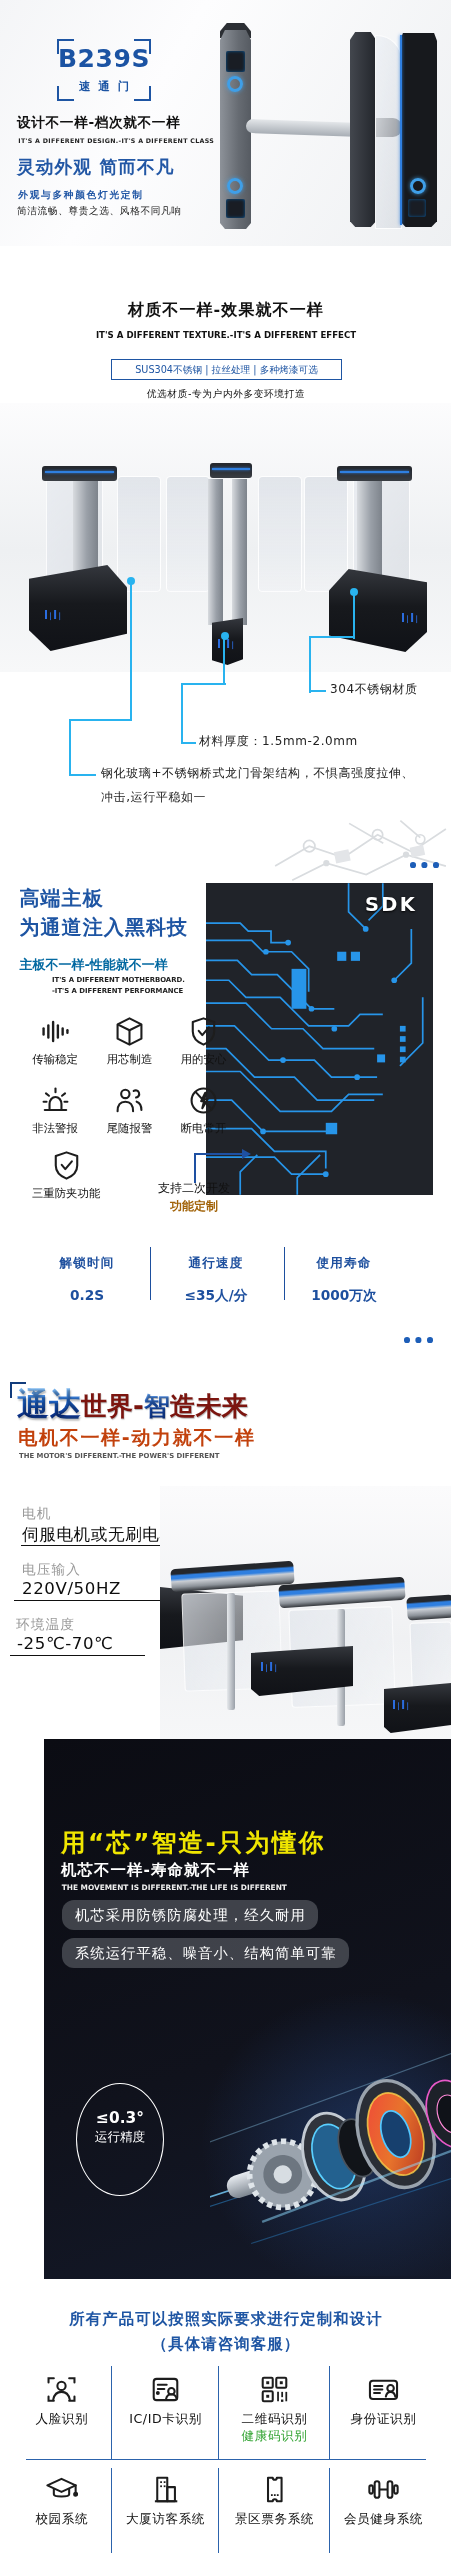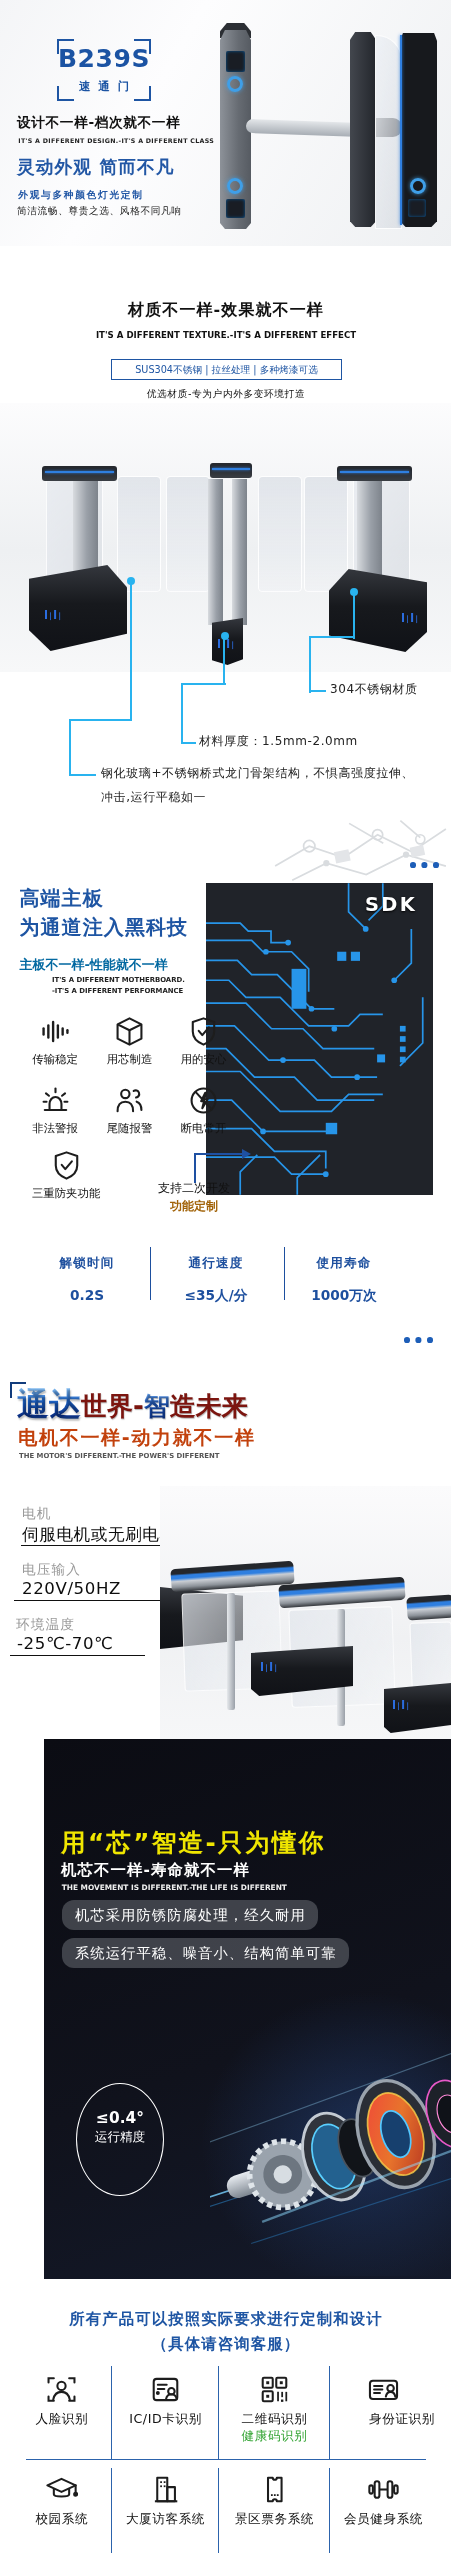--- a/index.html
+++ b/index.html
@@ -426,21 +426,21 @@
   <div class="abs dark-sec">
     <div style="position:absolute;left:143px;top:240px;width:320px;height:297px;
          background:radial-gradient(ellipse at 55% 55%,rgba(45,90,170,.38),rgba(0,0,0,0) 65%);"></div>
     <div class="mv-title">用“芯”智造-只为懂你</div>
     <div class="mv-sub">机芯不一样-寿命就不一样</div>
     <div class="mv-en">THE MOVEMENT IS DIFFERENT.-THE LIFE IS DIFFERENT</div>
     <div class="pill" style="top:161px;">机芯采用防锈防腐处理，经久耐用</div>
     <div class="pill" style="top:199px;">系统运行平稳、噪音小、结构简单可靠</div>
 
     <div class="mcircle" style="left:32px;top:344px;width:86px;height:86px;padding-top:25px;box-sizing:content-box;">
-      <div class="mc-v"><span>≤0.4°</span></div>
+      <div class="mc-v"><span>≤0.3°</span></div>
       <div class="mc-l">运行精度</div>
     </div>
 
     <svg style="position:absolute;left:166px;top:280px;" width="286" height="257" viewBox="0 0 500 450">
       <defs>
         <linearGradient id="coreG" x1="0" y1="0" x2="1" y2="1">
           <stop offset="0" stop-color="#f0453a"></stop>
             <stop offset="0.5" stop-color="#e8742c"></stop>
             <stop offset="1" stop-color="#b23020"></stop>
         </linearGradient>
@@ -522,21 +522,21 @@
           <line x1="34" y1="32" x2="34" y2="48"></line>
             <line x1="41" y1="32" x2="41" y2="41"></line>
             <line x1="48" y1="32" x2="48" y2="48"></line>
         </g>
         <rect x="39" y="45" width="4" height="4" fill="#1d1d1d" stroke="none"></rect>
       </g>
     </svg>
     <div class="glbl">二维码识别</div>
     <div class="gsub">健康码识别</div>
   </div>
-  <div class="gcell" style="left:332px;top:2373px;text-align:right;">
+  <div class="gcell" style="left:332px;top:2373px;">
     <svg width="33" height="33" viewBox="0 0 56 56">
       <g stroke="#1d1d1d" stroke-width="3.5" fill="none" stroke-linecap="round" stroke-linejoin="round">
         <rect x="5" y="13" width="46" height="31" rx="5"></rect>
         <line x1="12" y1="22" x2="26" y2="22"></line>
           <line x1="12" y1="28" x2="26" y2="28"></line>
           <line x1="12" y1="34" x2="22" y2="34"></line>
         <circle cx="40" cy="26" r="5.5"></circle>
           <path d="M32 40 c1 -6 4 -8 8 -8 s7 2 8 8"></path>
       </g>
     </svg>

